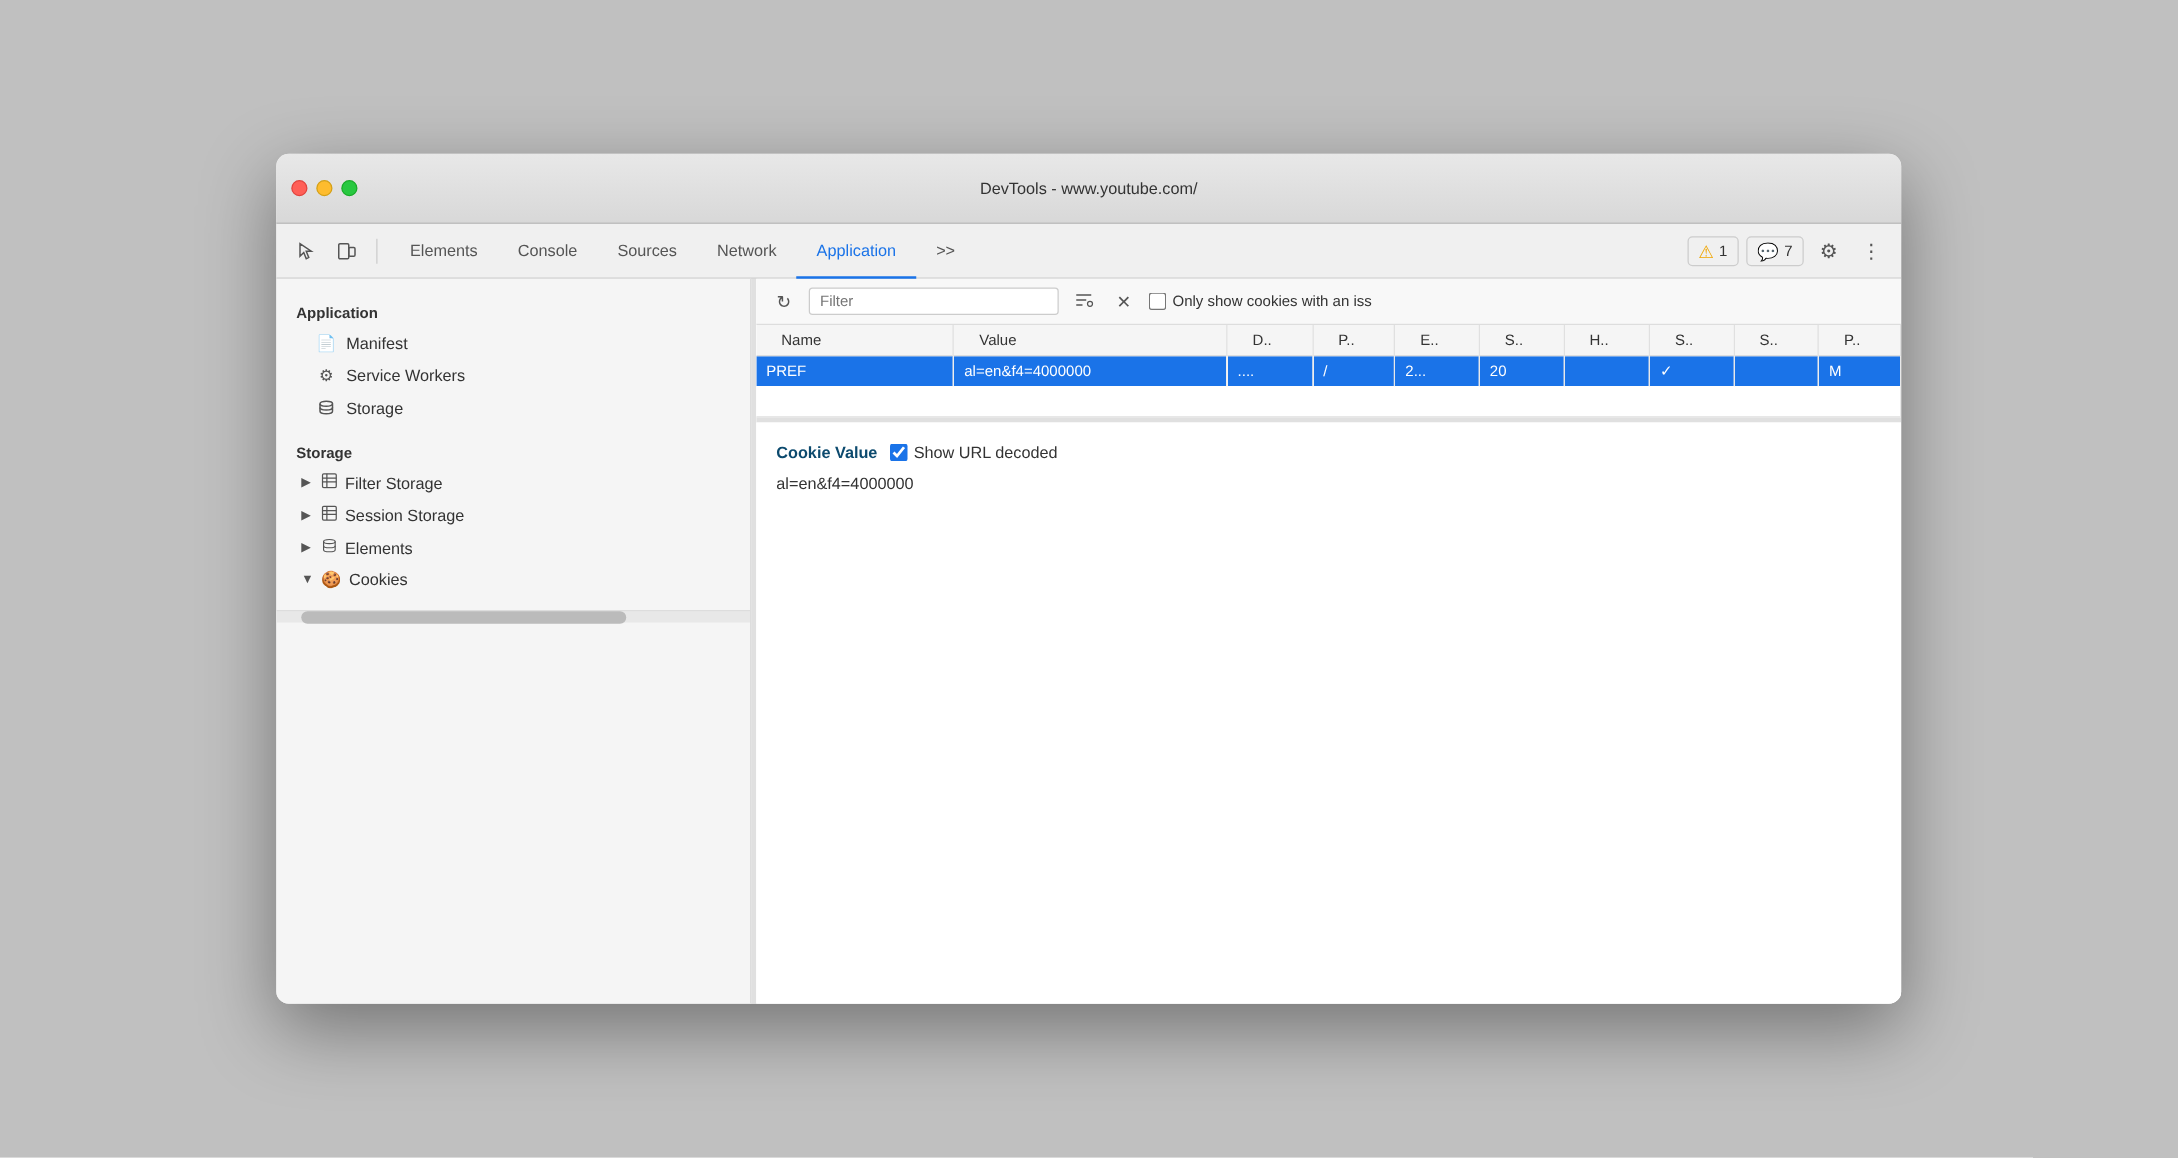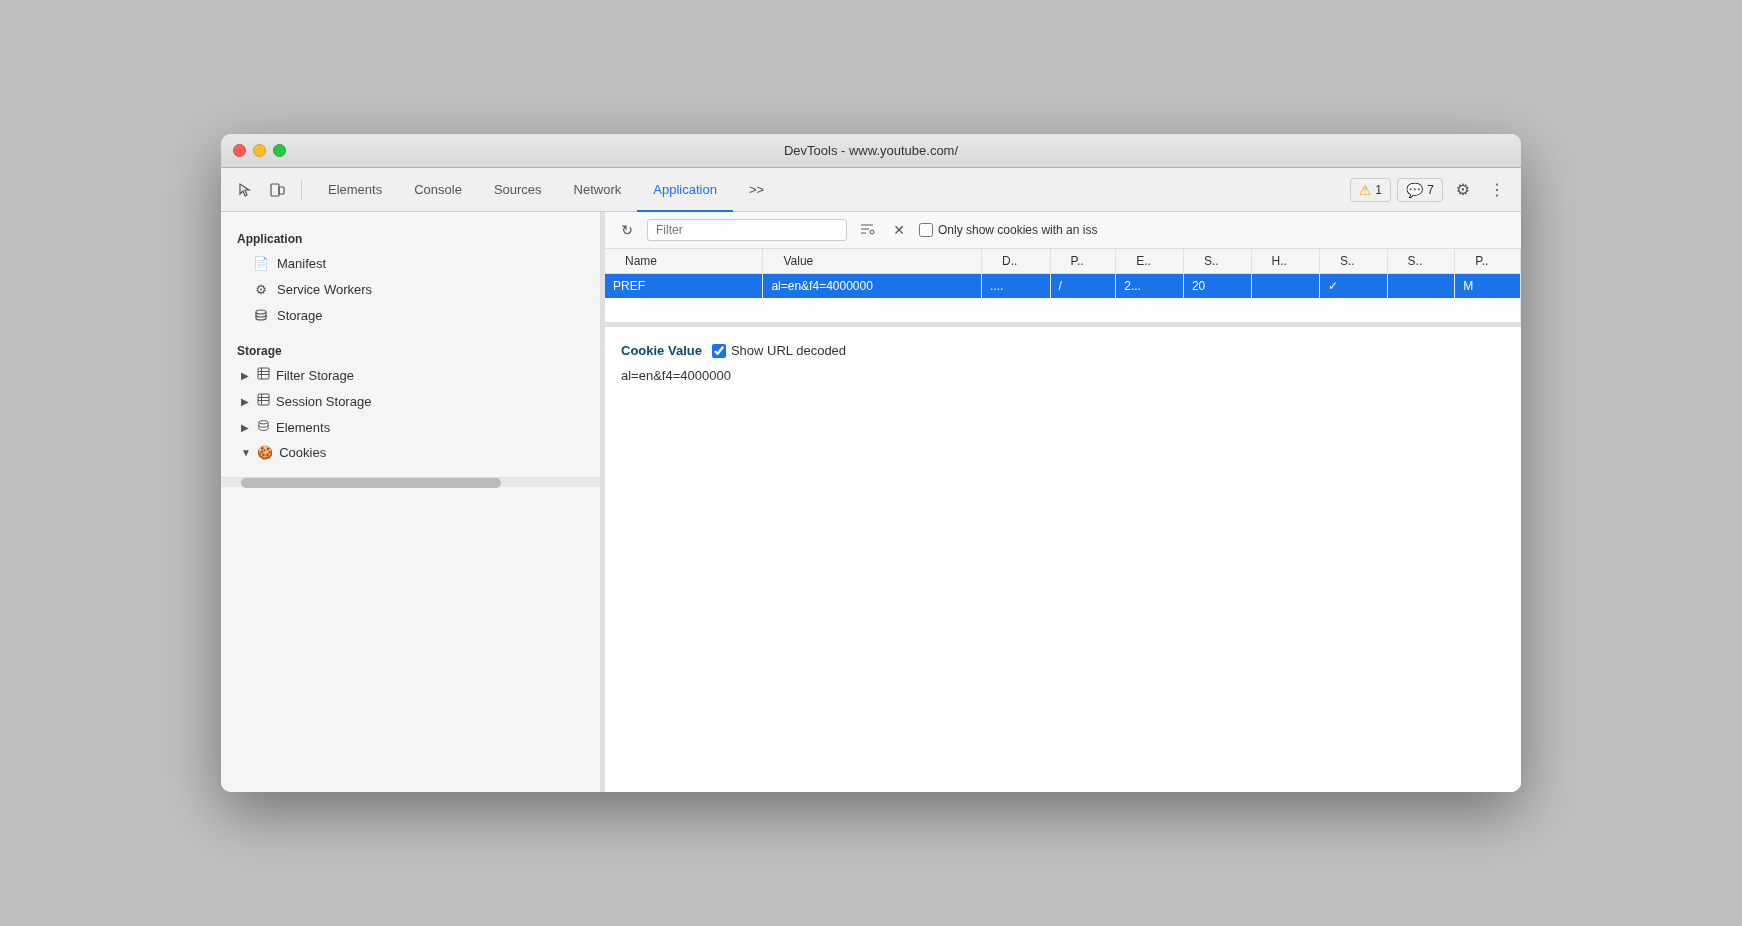--- a/index.html
+++ b/index.html
@@ -13,21 +13,21 @@
     }
     .window {
       width: 1300px;
       background: #f5f5f5;
       border-radius: 10px;
       box-shadow: 0 20px 60px rgba(0,0,0,0.4);
       overflow: hidden;
     }
     .title-bar {
       background: linear-gradient(to bottom, #e8e8e8, #d8d8d8);
-      height: 34px;
+      height: 56px;
       display: flex;
       align-items: center;
       padding: 0 12px;
       border-bottom: 1px solid #b0b0b0;
       position: relative;
     }
     .title-bar-title {
       position: absolute;
       left: 50%;
       transform: translateX(-50%);

